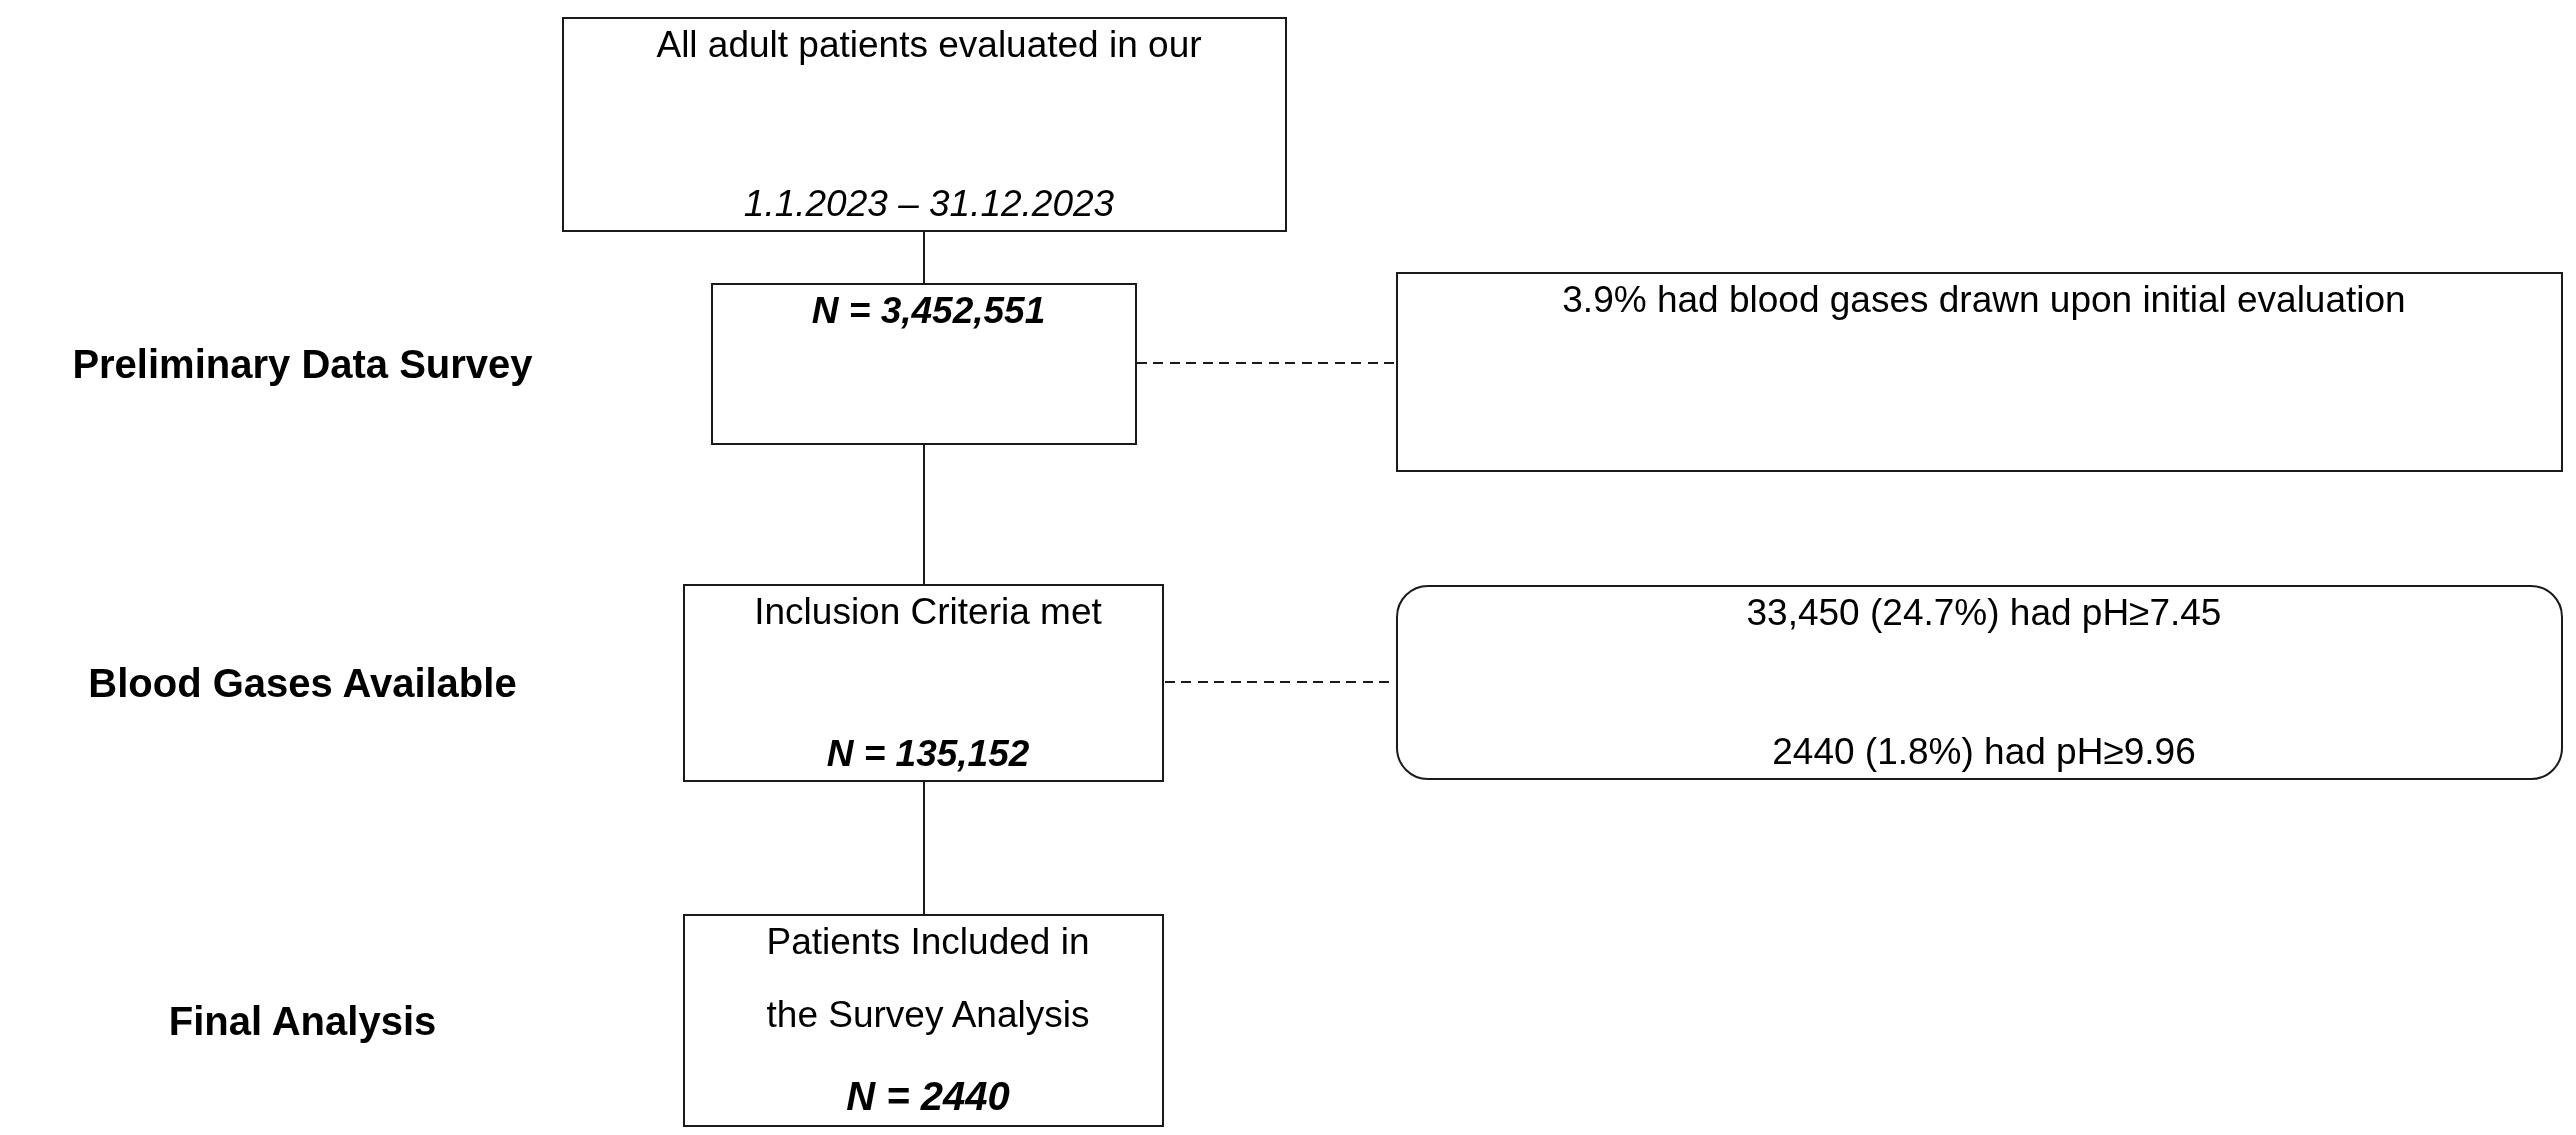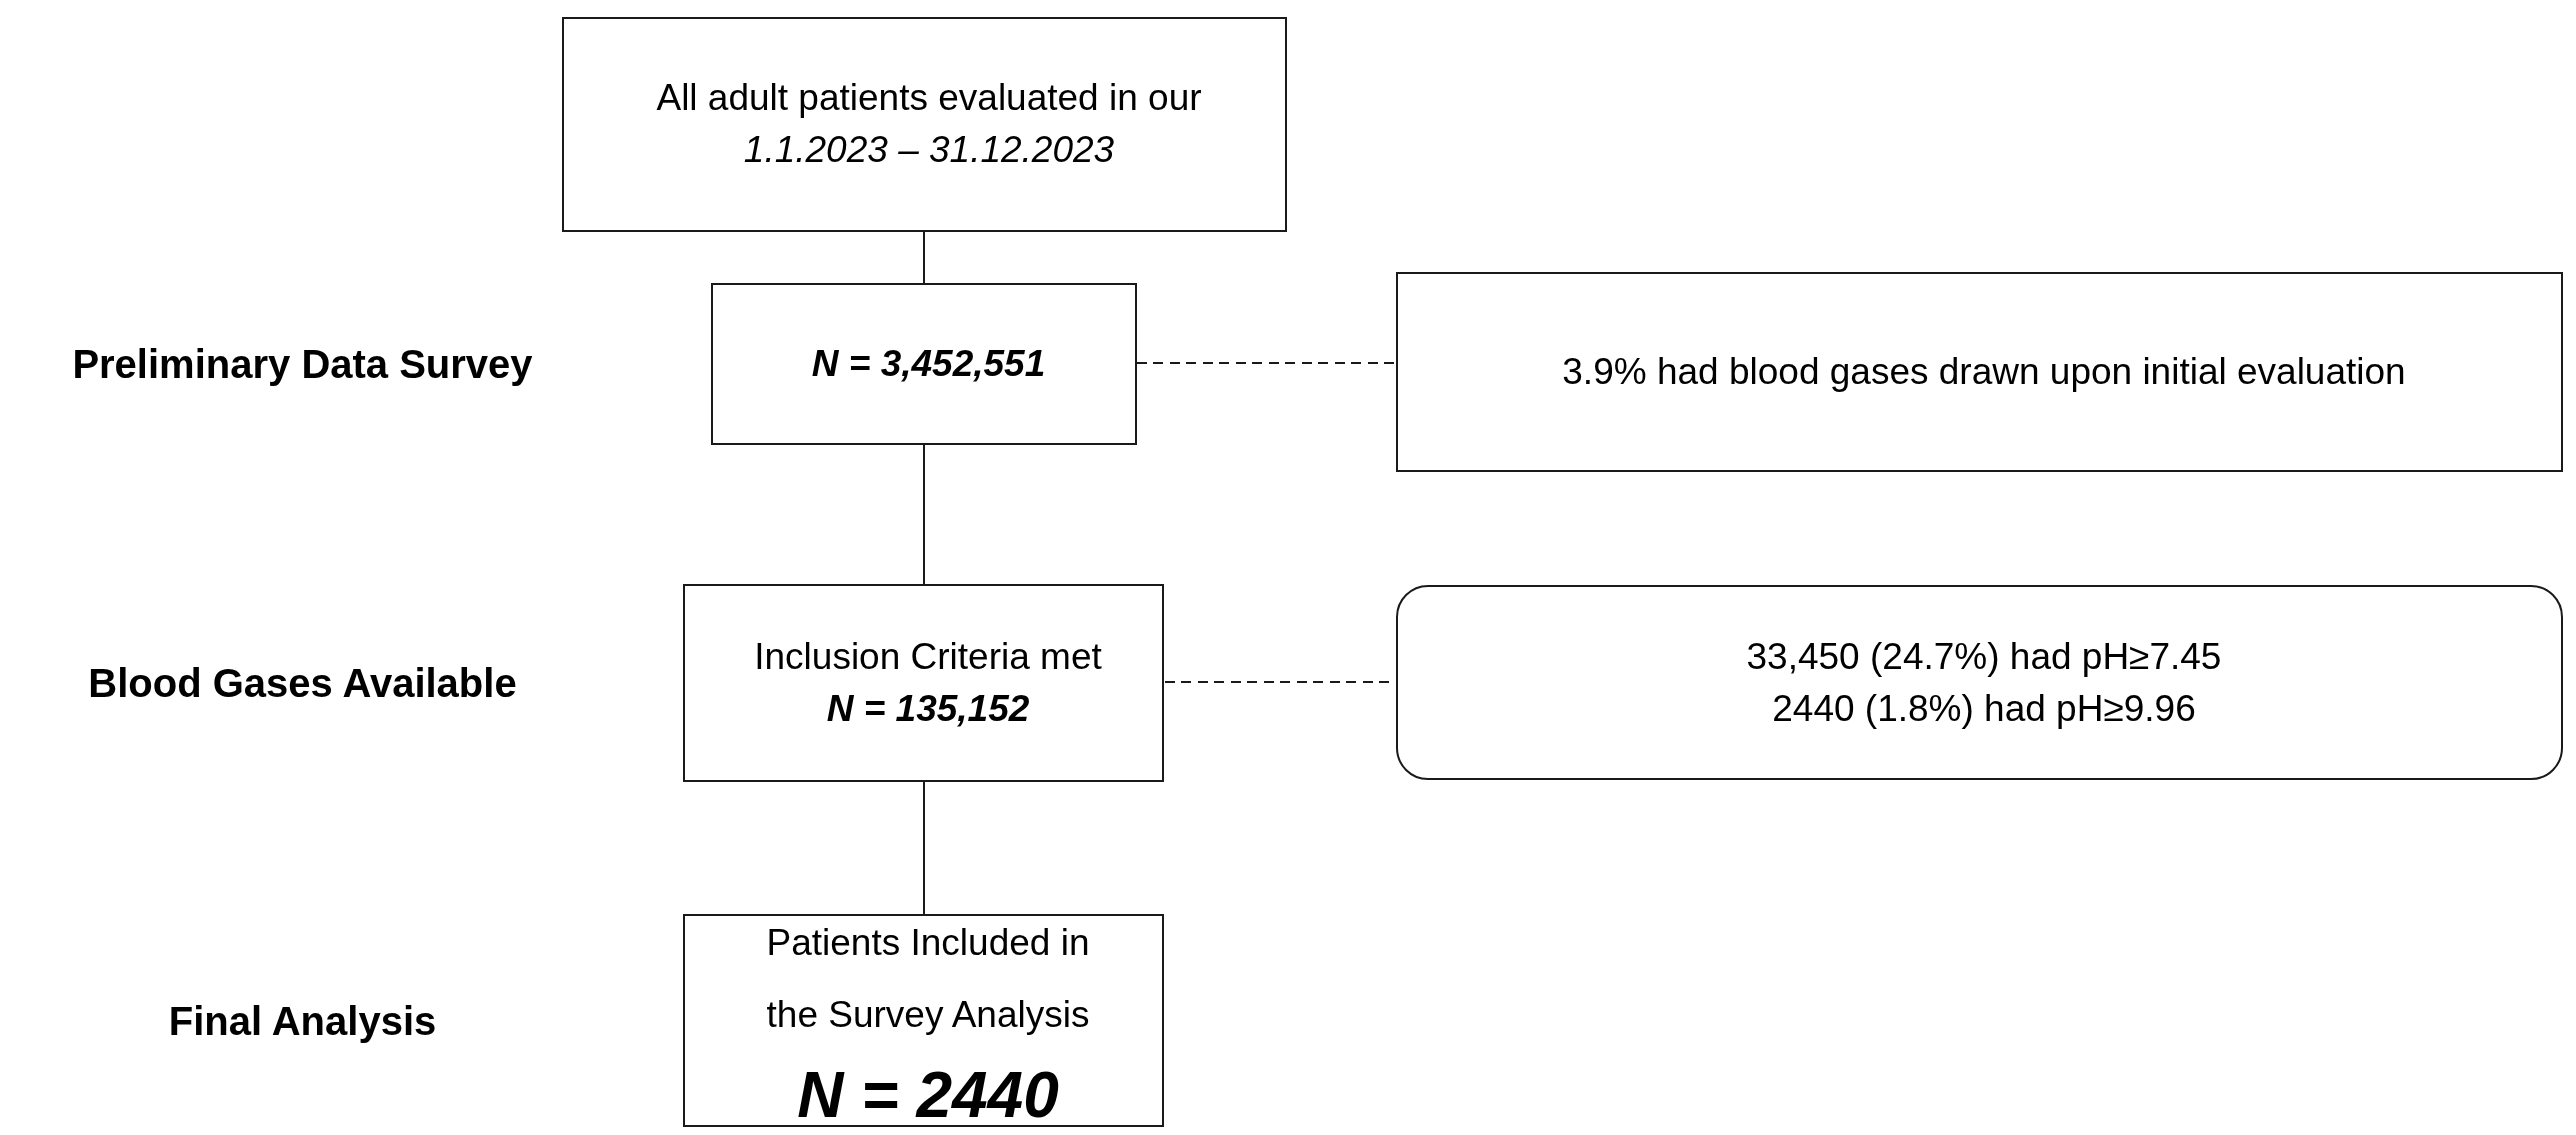--- a/index.html
+++ b/index.html
@@ -16,21 +16,21 @@
     color: #000000;
   }
   .box {
     position: absolute;
     box-sizing: border-box;
     border: 2.1px solid #1a1a1a;
     background: #ffffff;
     display: flex;
     flex-direction: column;
     align-items: center;
-    justify-content: center;
+    justify-content: space-between;
     text-align: center;
     font-size: 37px;
     line-height: 52px;
     padding-left: 9px;
   }
   .stage-label {
     position: absolute;
     left: 0;
     width: 605px;
     display: flex;
@@ -41,21 +41,21 @@
     font-weight: bold;
     line-height: 1.2;
   }
   .n-text {
     font-weight: bold;
     font-style: italic;
   }
   .n-text-large {
     font-weight: bold;
     font-style: italic;
-    font-size: 64px;
+    font-size: 40px;
     line-height: 58px;
     margin-top: 4.1px;
   }
   .date-italic {
     font-style: italic;
   }
   .vconn {
     position: absolute;
     width: 2.1px;
     background: #1a1a1a;

